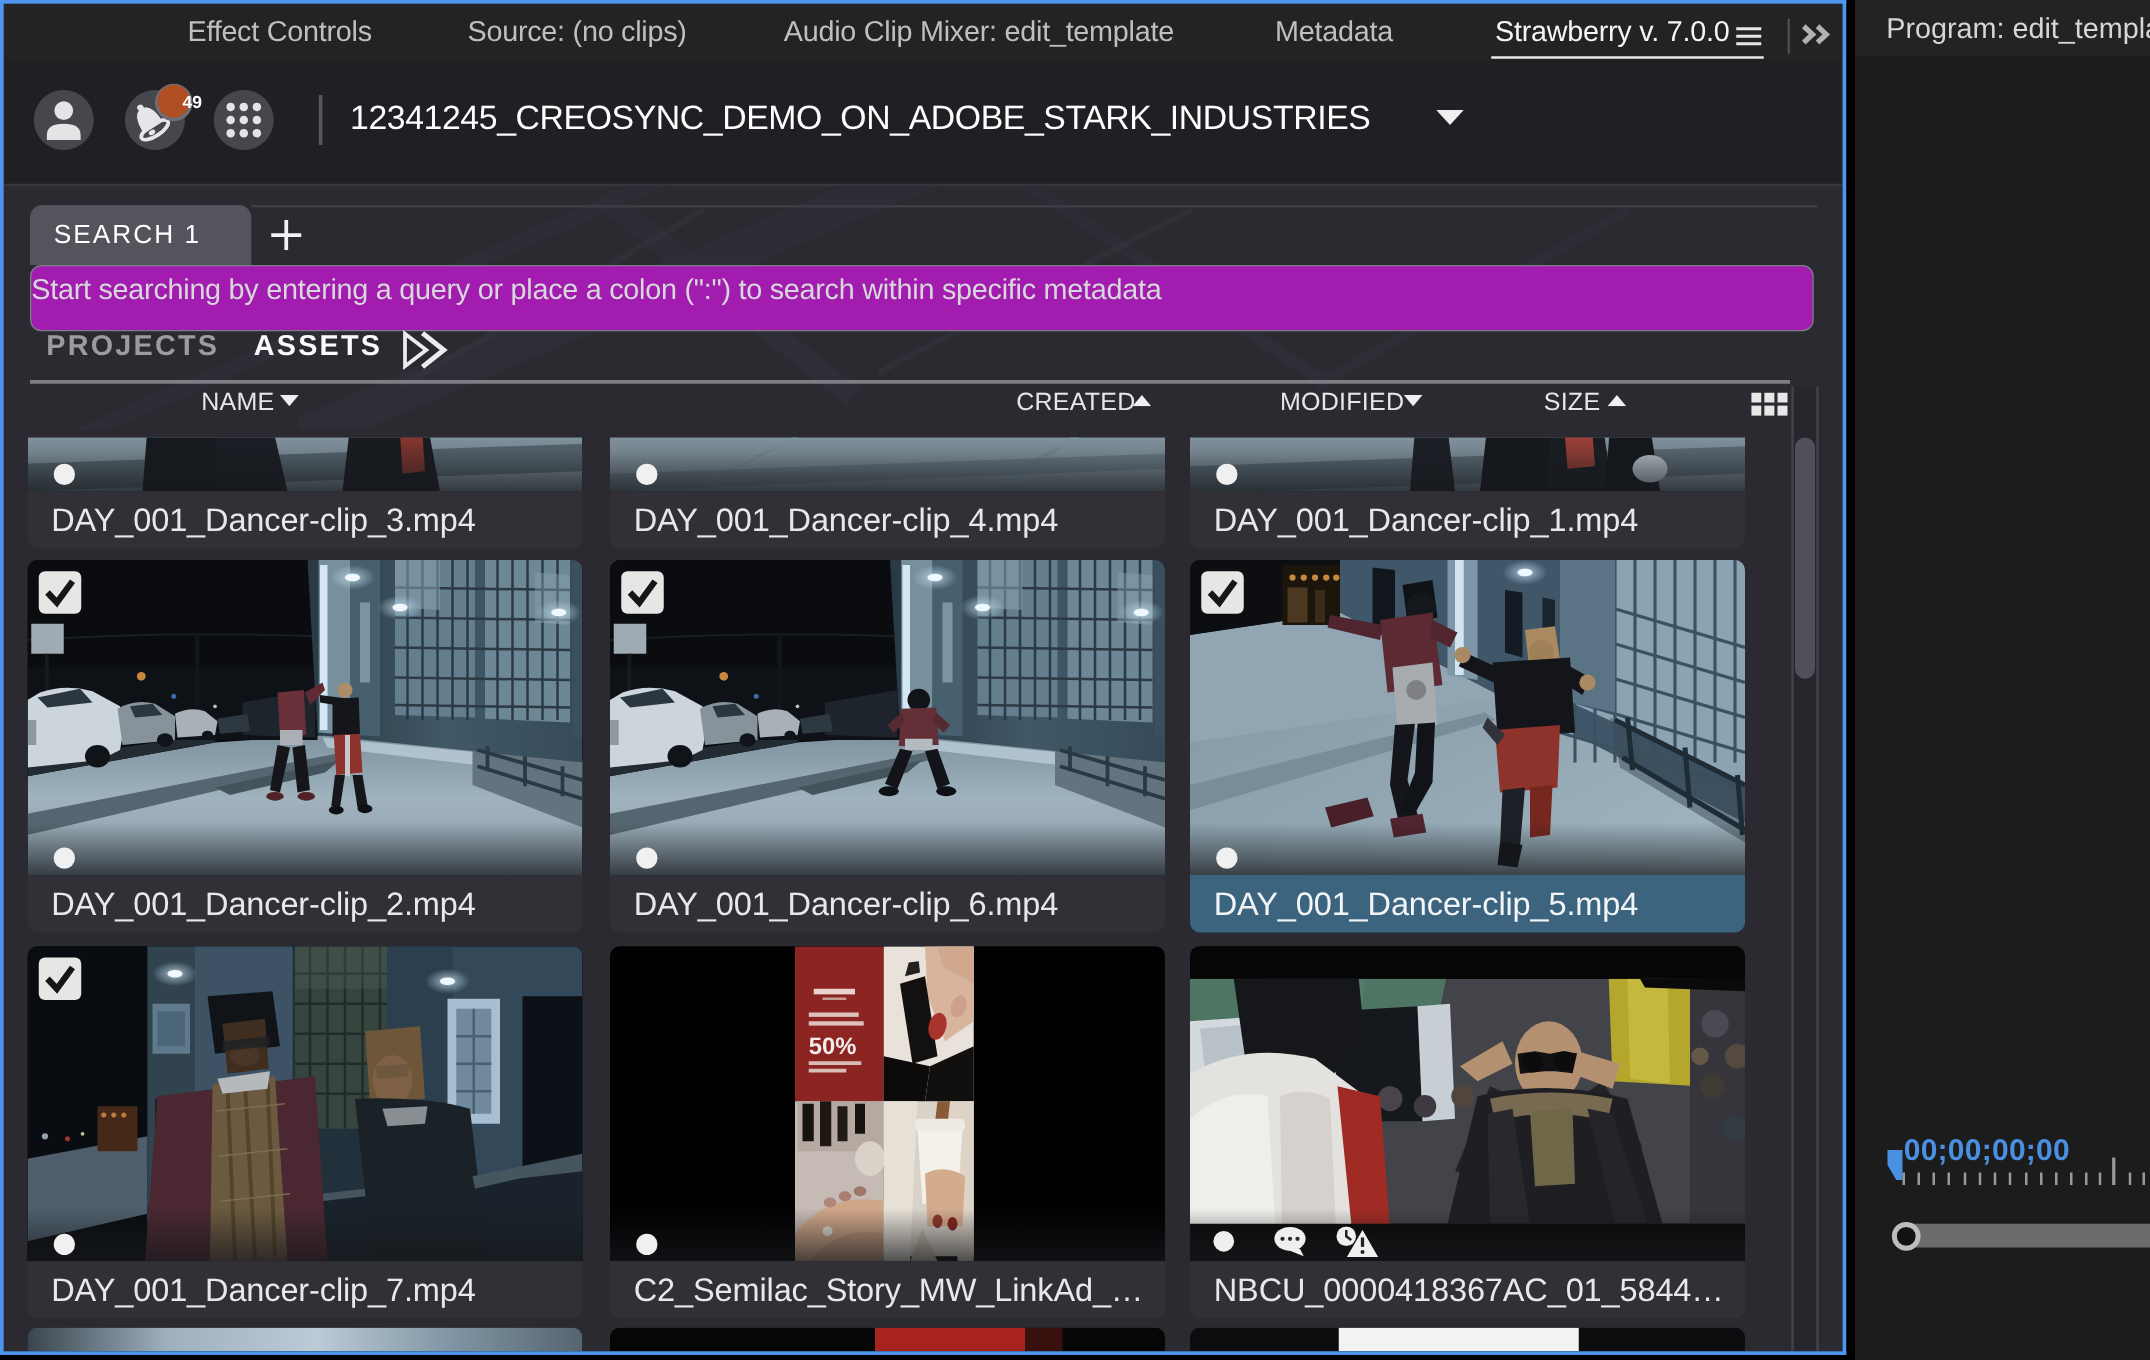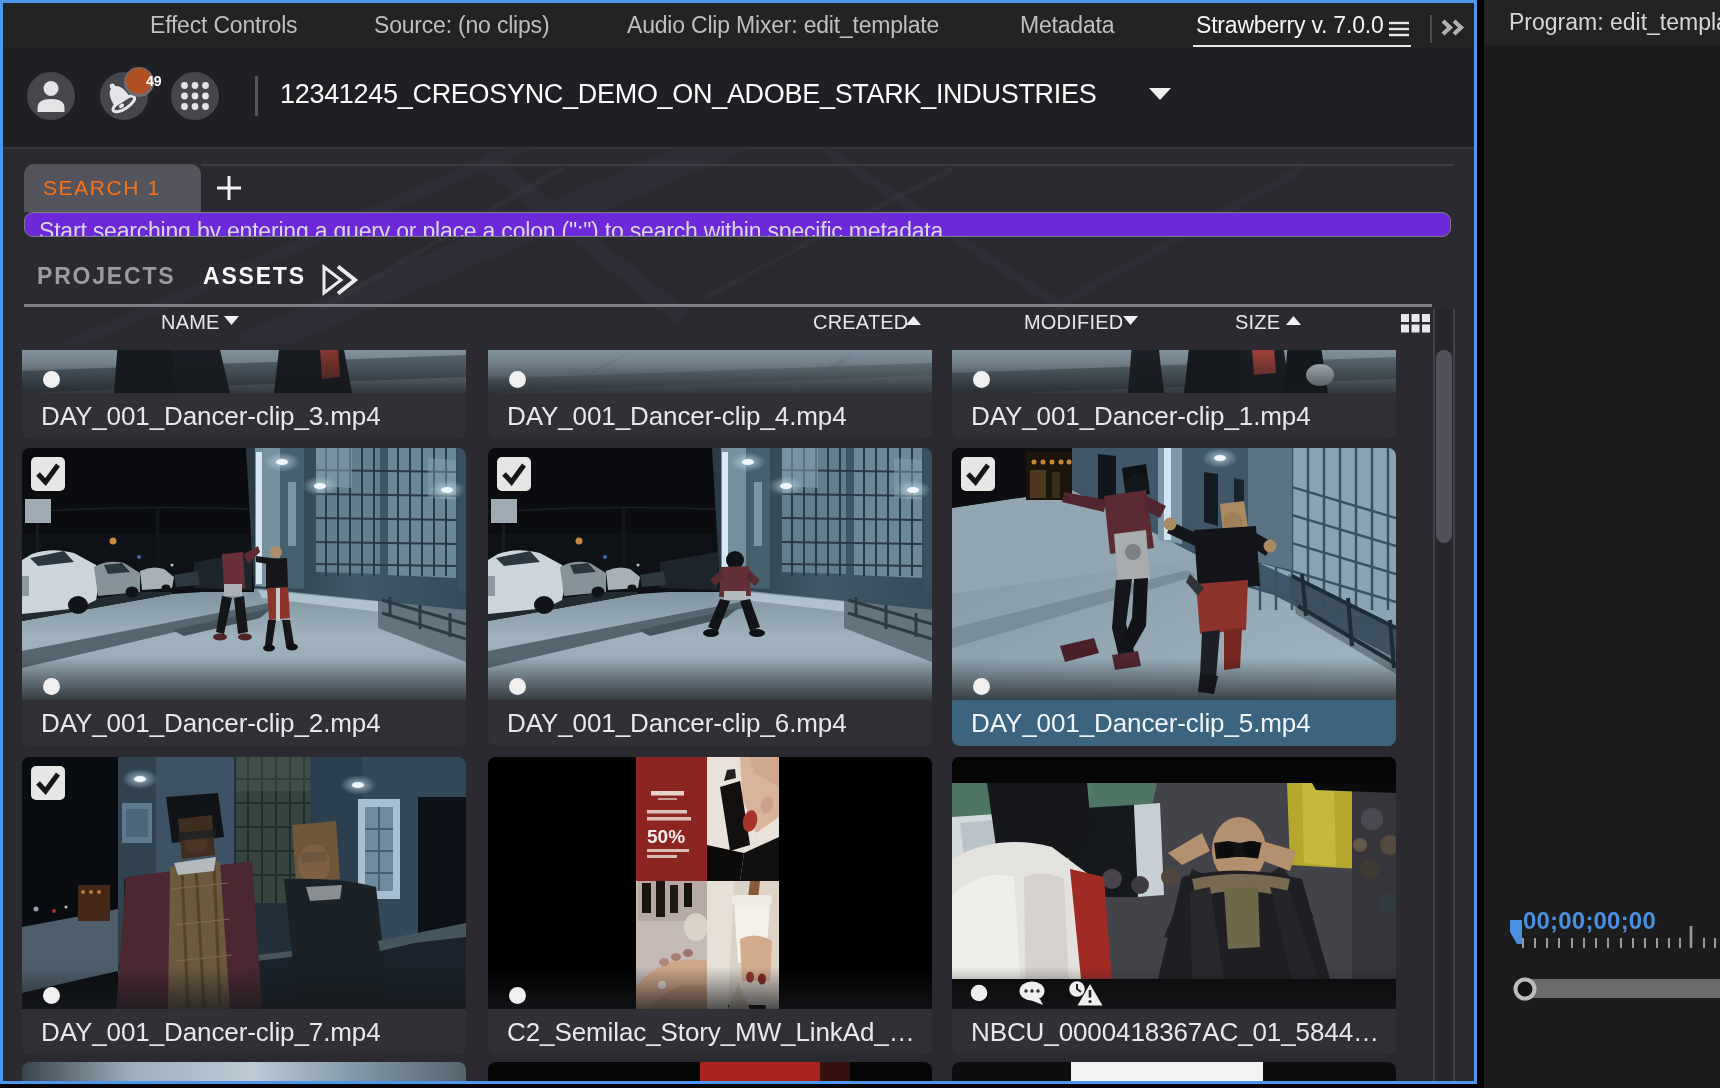--- a/index.html
+++ b/index.html
@@ -113,32 +113,32 @@
         <circle cx="34.5" cy="34.5" r="3.4"></circle>
     </g>
   </svg>
   <div class="abs" style="left:252px; top:28px; width:3px; height:40px; background:#55555c;"></div>
   <div class="abs" style="left:277px; top:31px; font-size:27px; letter-spacing:-0.3px; color:#fdfdfd; white-space:nowrap;">12341245_CREOSYNC_DEMO_ON_ADOBE_STARK_INDUSTRIES</div>
   <svg class="abs" style="left:1146px; top:40px;" width="22" height="14">
       <polygon points="0,0 22,0 11,12" fill="#f0f0f0"></polygon>
     </svg>
 
   <div class="abs" style="left:21px; top:116px; width:177px; height:48px; background:#54545c; border-radius:10px 10px 0 0;"></div>
-  <div class="abs" style="left:40px; top:116px; height:48px; line-height:48px; font-size:21px; letter-spacing:1.6px; color:#f97316;">SEARCH 1</div>
+  <div class="abs" style="left:40px; top:116px; height:48px; line-height:48px; font-size:21px; letter-spacing:1.6px; color:#ffffff;">SEARCH 1</div>
   <div class="abs" style="left:198px; top:116px; width:1253px; height:2px; background:#3d3d44;"></div>
   <svg class="abs" style="left:212px; top:126px;" width="28" height="28">
     <g stroke="#f2f2f2" stroke-width="3">
         <line x1="14" y1="2" x2="14" y2="26"></line>
         <line x1="2" y1="14" x2="26" y2="14"></line>
       </g>
   </svg>
 
-  <div class="abs" style="left:21px; top:164px; width:1427px; height:25px; background:#6d28d9;
+  <div class="abs" style="left:21px; top:164px; width:1427px; height:53px; background:#a21caf;
        border:1.5px solid #7e7e86; border-radius:9px; color:#d8d8dc; font-size:23px; letter-spacing:-0.2px; line-height:36px;
-       padding-left:14px; white-space:nowrap; overflow:hidden;">Start searching by entering a query or place a colon (":") to search within specific metadata</div>
+       white-space:nowrap; overflow:hidden;">Start searching by entering a query or place a colon (":") to search within specific metadata</div>
 
   <div class="abs" style="left:34px; top:215px; font-size:23px; font-weight:bold; letter-spacing:1.8px; color:#9b9ba1;">PROJECTS</div>
   <div class="abs" style="left:200px; top:215px; font-size:23px; font-weight:bold; letter-spacing:1.8px; color:#fafafa;">ASSETS</div>
   <svg class="abs" style="left:318px; top:216px;" width="38" height="34">
     <g stroke="#ececee" fill="none" stroke-linejoin="miter">
       <polygon points="3,3 20,16 3,29" stroke-width="3"></polygon>
       <polyline points="17,2.5 34,16 17,29.5" stroke-width="4"></polyline>
     </g>
   </svg>
   <div class="abs" style="left:21px; top:256px; width:1408px; height:2.5px; background:#7e7e84;"></div>

